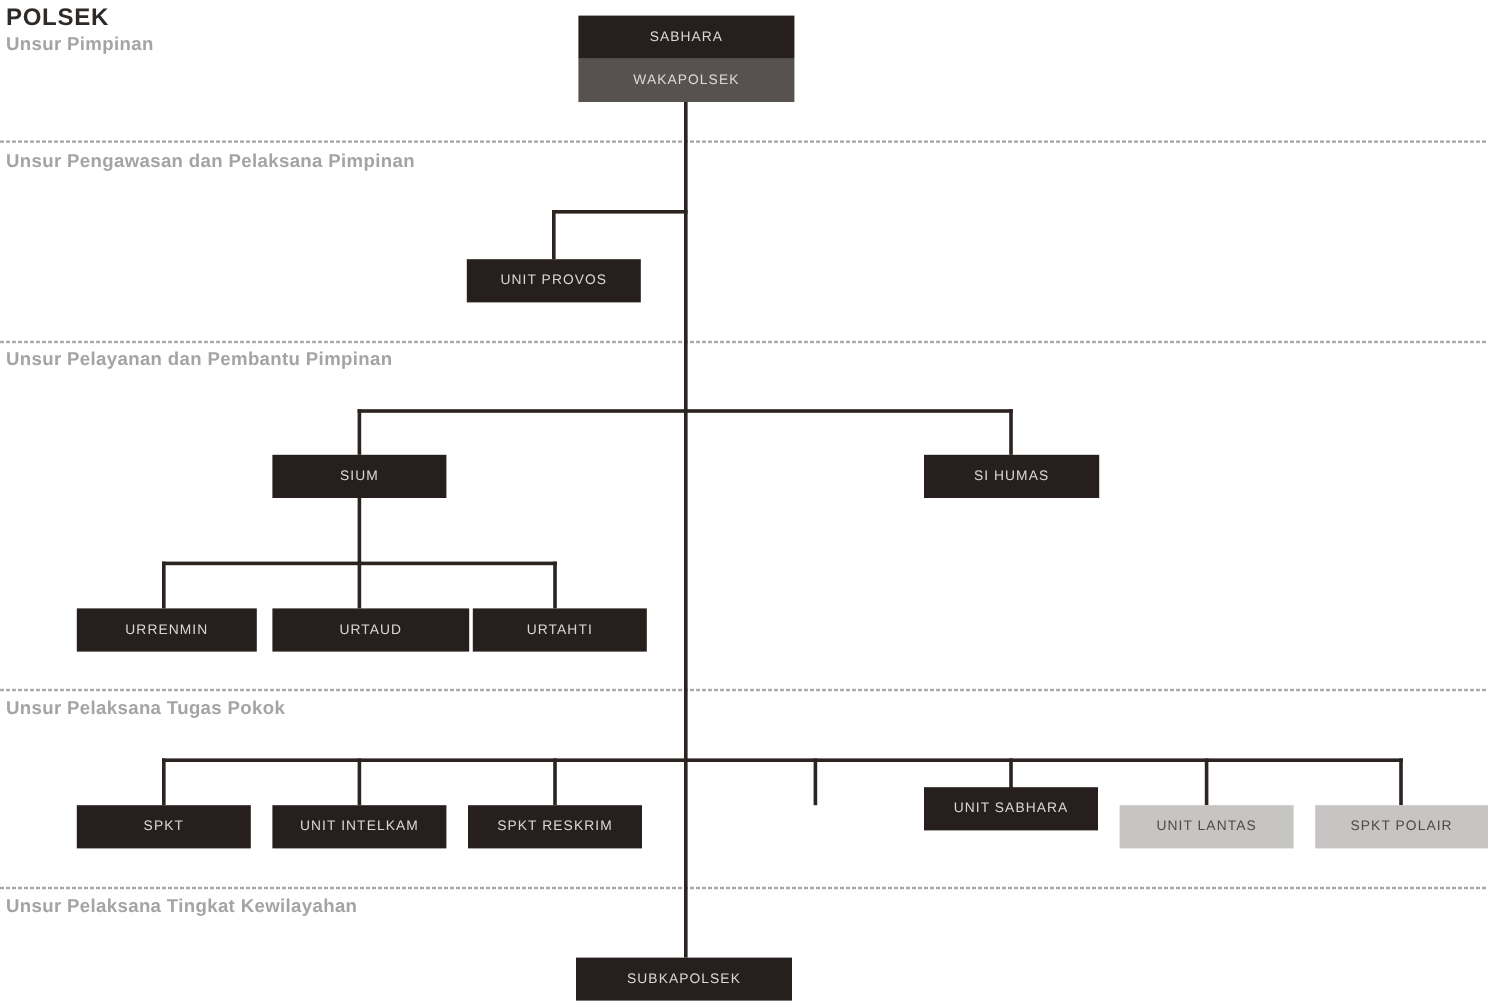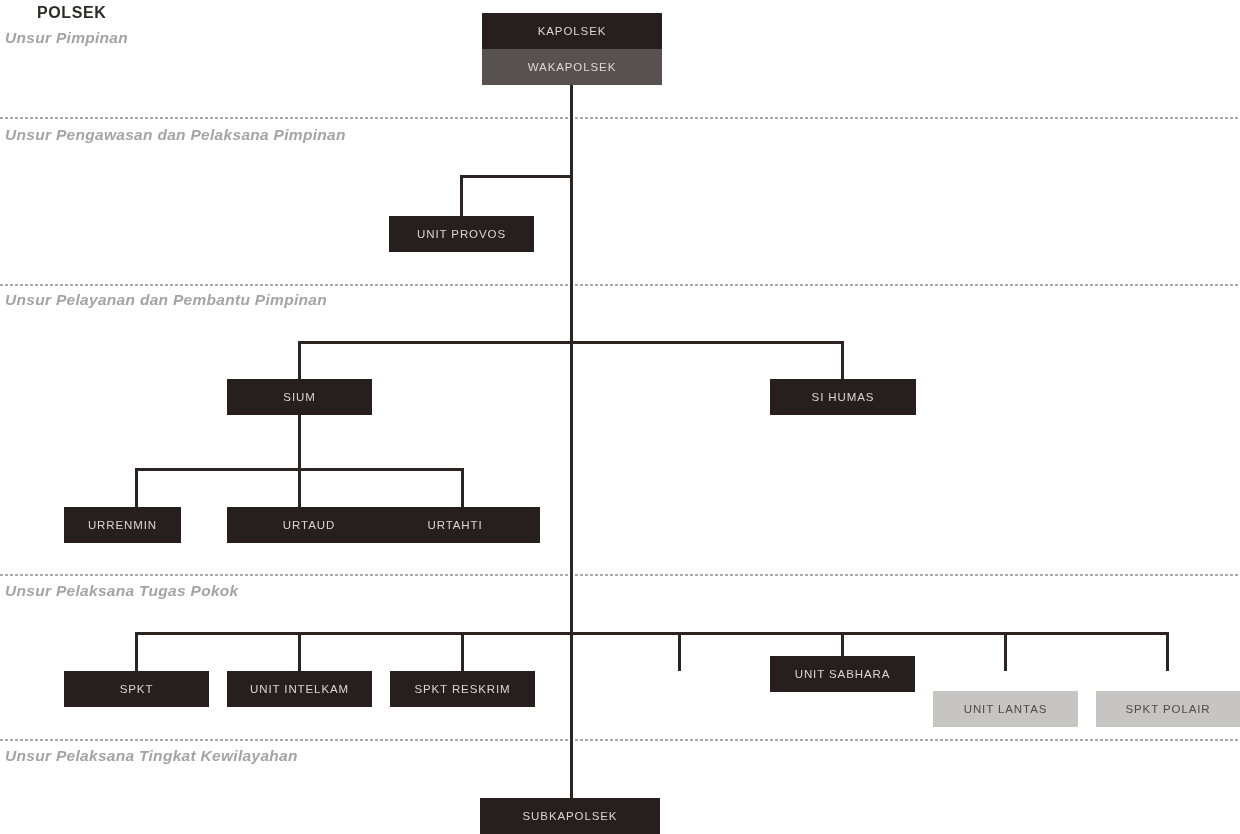--- a/index.html
+++ b/index.html
@@ -23,55 +23,53 @@
   .canvas{
     position:relative;
     width:1240px;
     height:834px;
     background:var(--background);
     overflow:hidden;
   }
   .page-title{
     position:absolute;
     left:5px; top:4px;
-    font-size:16px;
+    font-size:20px;
     font-weight:800;
     letter-spacing:.6px;
     color:var(--title);
-    margin-left:32px;
   }
   .section-label{
     position:absolute;
     left:5px;
     font-size:15.5px;
     font-weight:700;
     letter-spacing:.3px;
     color:var(--section-label);
-    font-style:italic;
   }
   .divider{
     position:absolute;
     left:0; width:1240px; height:2px;
     background:repeating-linear-gradient(to right, var(--divider) 0 3px, transparent 3px 5px);
   }
   .node{
     position:absolute;
     display:flex;
     align-items:center;
     justify-content:center;
     font-size:11.5px;
     font-weight:500;
     letter-spacing:.9px;
     height:36px;
     box-sizing:border-box;
     white-space:nowrap;
   }
   .node.dark{ background:var(--node-dark); color:var(--node-dark-text); }
   .node.gray{ background:var(--node-gray); color:var(--node-gray-text); }
-  .node.light{ background:var(--node-light); color:var(--node-light-text);margin-top:20px; }
+  .node.light{ background:var(--node-light); color:var(--node-light-text); }
   .vline{
     position:absolute;
     width:3px;
     background:var(--connector);
   }
   .hline{
     position:absolute;
     height:3px;
     background:var(--connector);
   }
@@ -110,30 +108,30 @@
 
   <div class="hline" style="left:135px;top:632px;width:1034px"></div>
   <div class="vline" style="left:135px;top:632px;height:39px"></div>
   <div class="vline" style="left:298px;top:632px;height:39px"></div>
   <div class="vline" style="left:461px;top:632px;height:39px"></div>
   <div class="vline" style="left:678px;top:632px;height:39px"></div>
   <div class="vline" style="left:841px;top:632px;height:39px"></div>
   <div class="vline" style="left:1004px;top:632px;height:39px"></div>
   <div class="vline" style="left:1166px;top:632px;height:39px"></div>
 
-  <div class="node dark" style="left:482px;top:13px;width:180px">KAPOLSEK</div>
+  <div class="node dark" style="left:482px;top:13px;width:180px">SABHARA</div>
   <div class="node gray" style="left:482px;top:49px;width:180px">WAKAPOLSEK</div>
 
   <div class="node dark" style="left:389px;top:216px;width:145px">UNIT PROVOS</div>
 
   <div class="node dark" style="left:227px;top:379px;width:145px">SIUM</div>
   <div class="node dark" style="left:770px;top:379px;width:146px">SI HUMAS</div>
-  <div class="node dark" style="left:64px;top:507px;width:117px">URRENMIN</div>
+  <div class="node dark" style="left:64px;top:507px;width:150px">URRENMIN</div>
   <div class="node dark" style="left:227px;top:507px;width:164px">URTAUD</div>
-  <div class="node dark" style="left:370px;top:507px;width:170px">URTAHTI</div>
+  <div class="node dark" style="left:394px;top:507px;width:145px">URTAHTI</div>
 
   <div class="node dark" style="left:64px;top:671px;width:145px">SPKT</div>
   <div class="node dark" style="left:227px;top:671px;width:145px">UNIT INTELKAM</div>
   <div class="node dark" style="left:390px;top:671px;width:145px">SPKT RESKRIM</div>
   <div class="node dark" style="left:770px;top:656px;width:145px">UNIT SABHARA</div>
   <div class="node light" style="left:933px;top:671px;width:145px">UNIT LANTAS</div>
   <div class="node light" style="left:1096px;top:671px;width:144px">SPKT POLAIR</div>
 
   <div class="node dark" style="left:480px;top:798px;width:180px">SUBKAPOLSEK</div>
 

